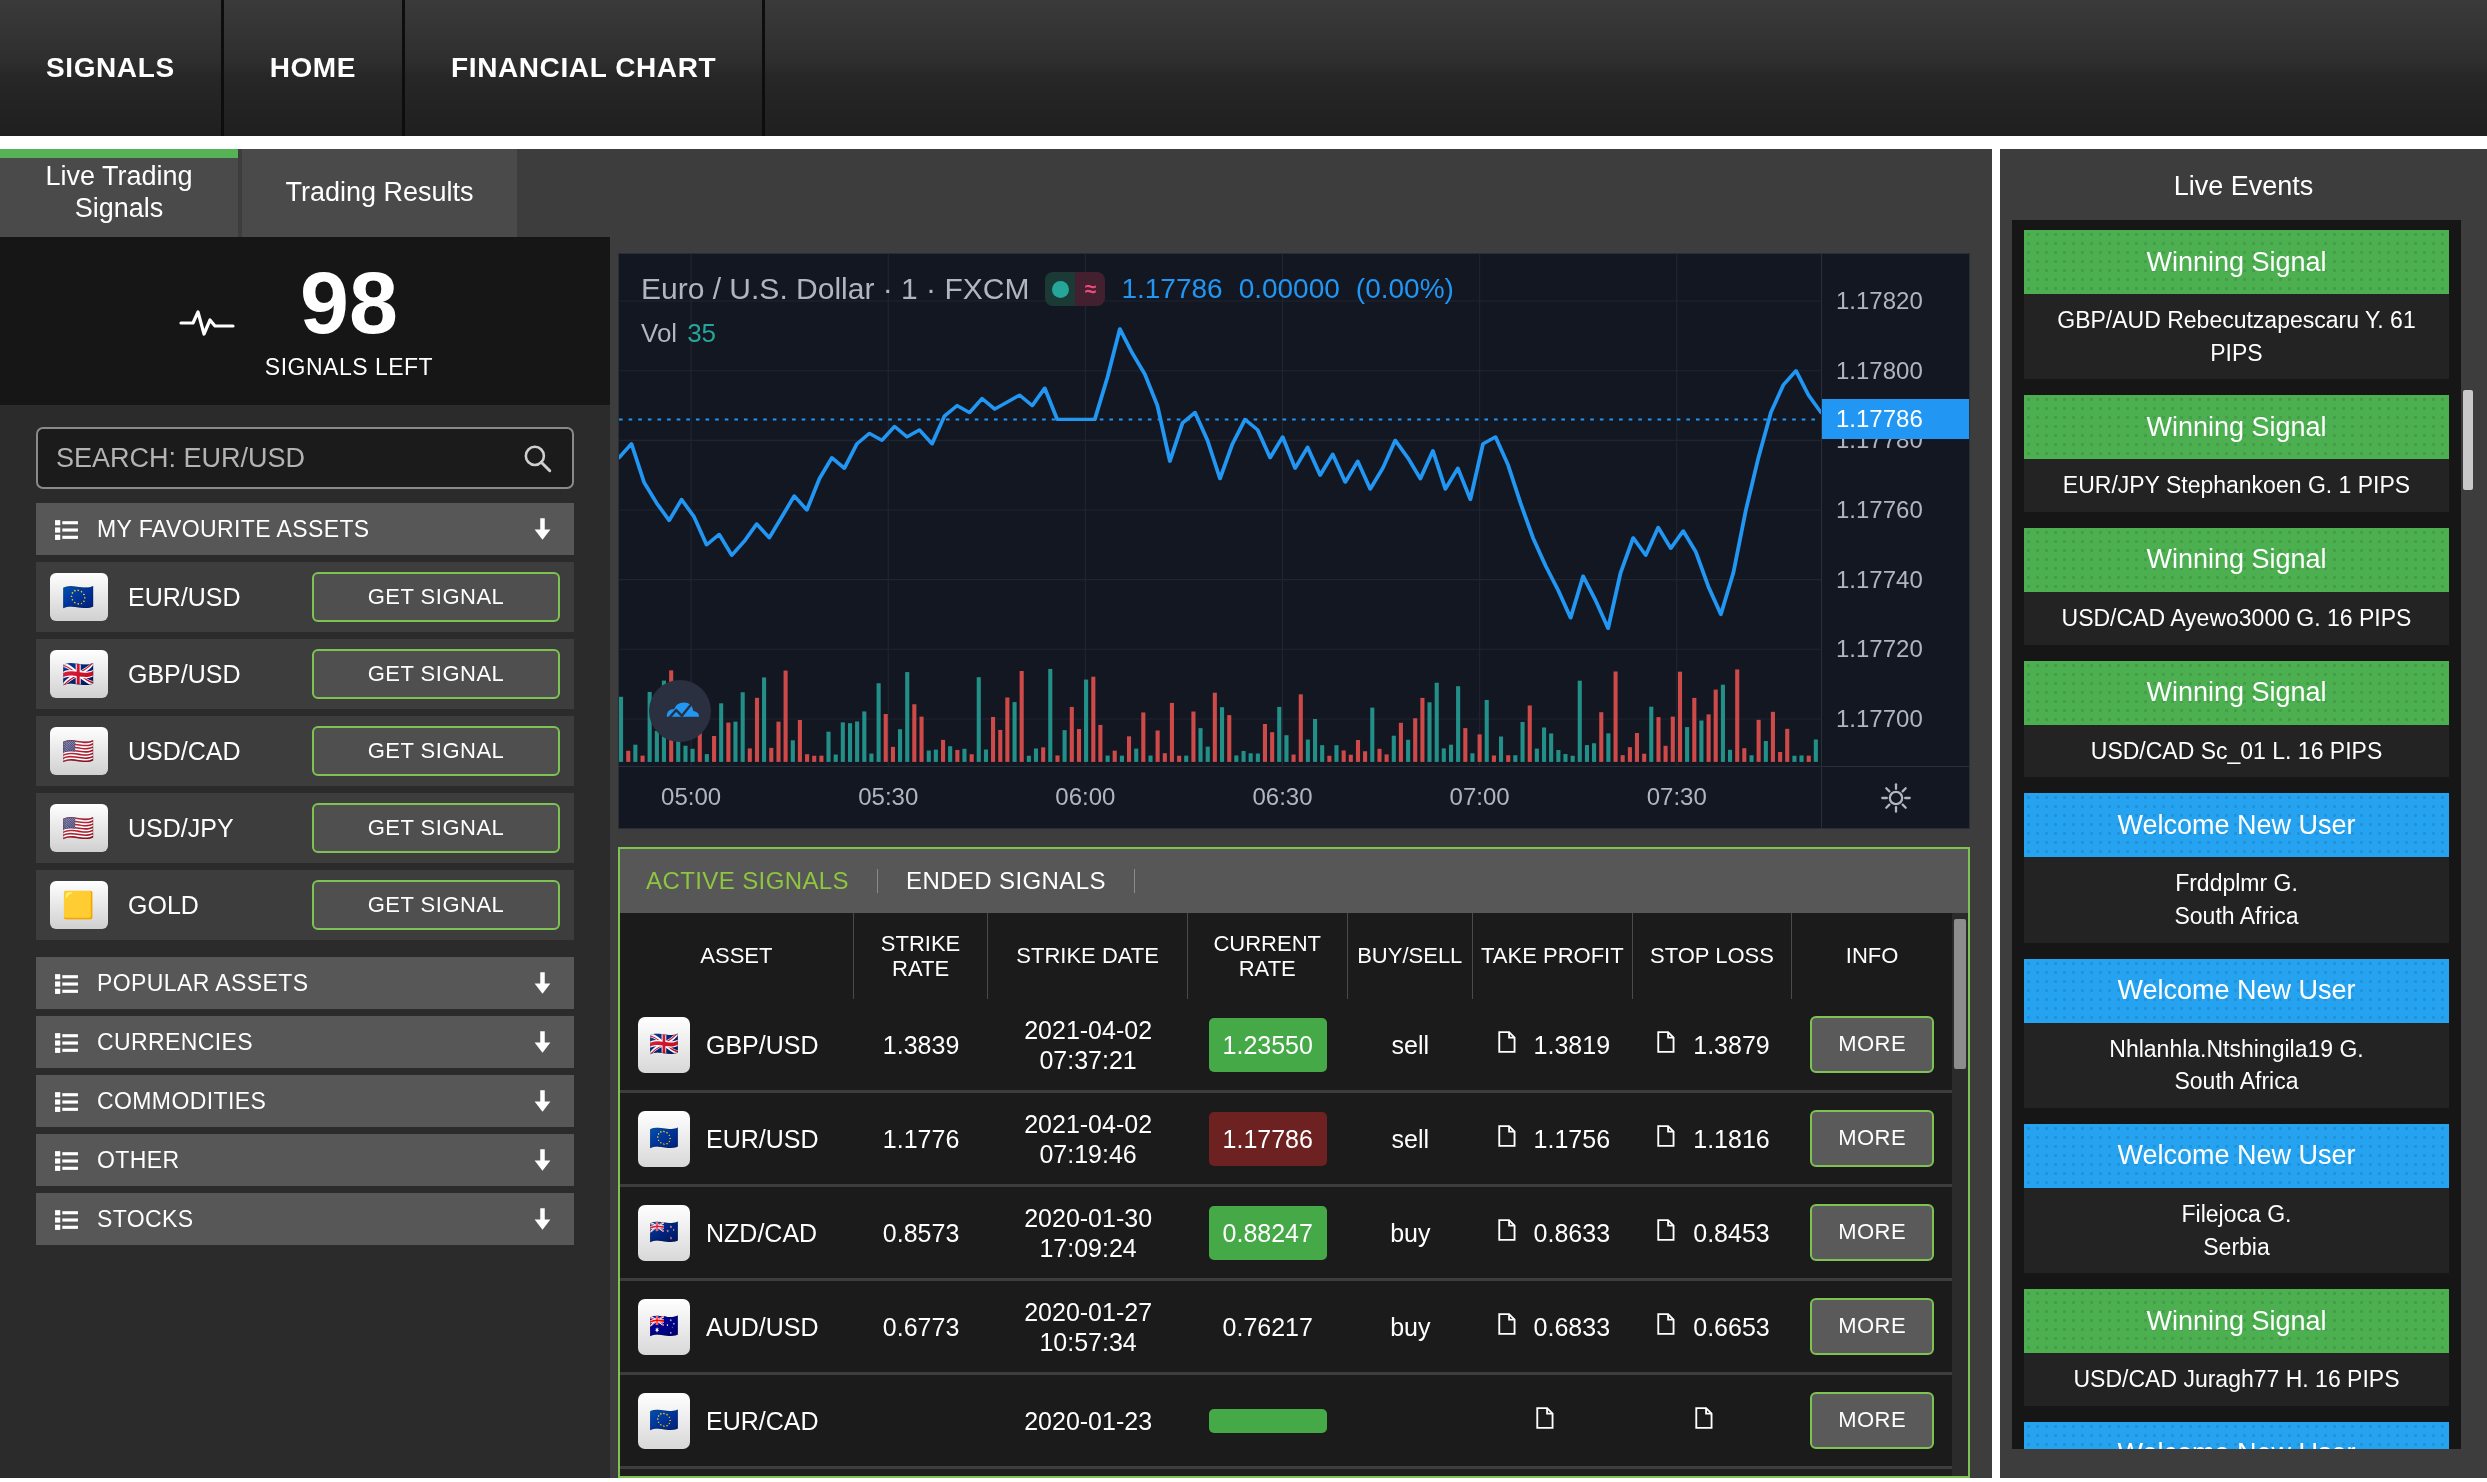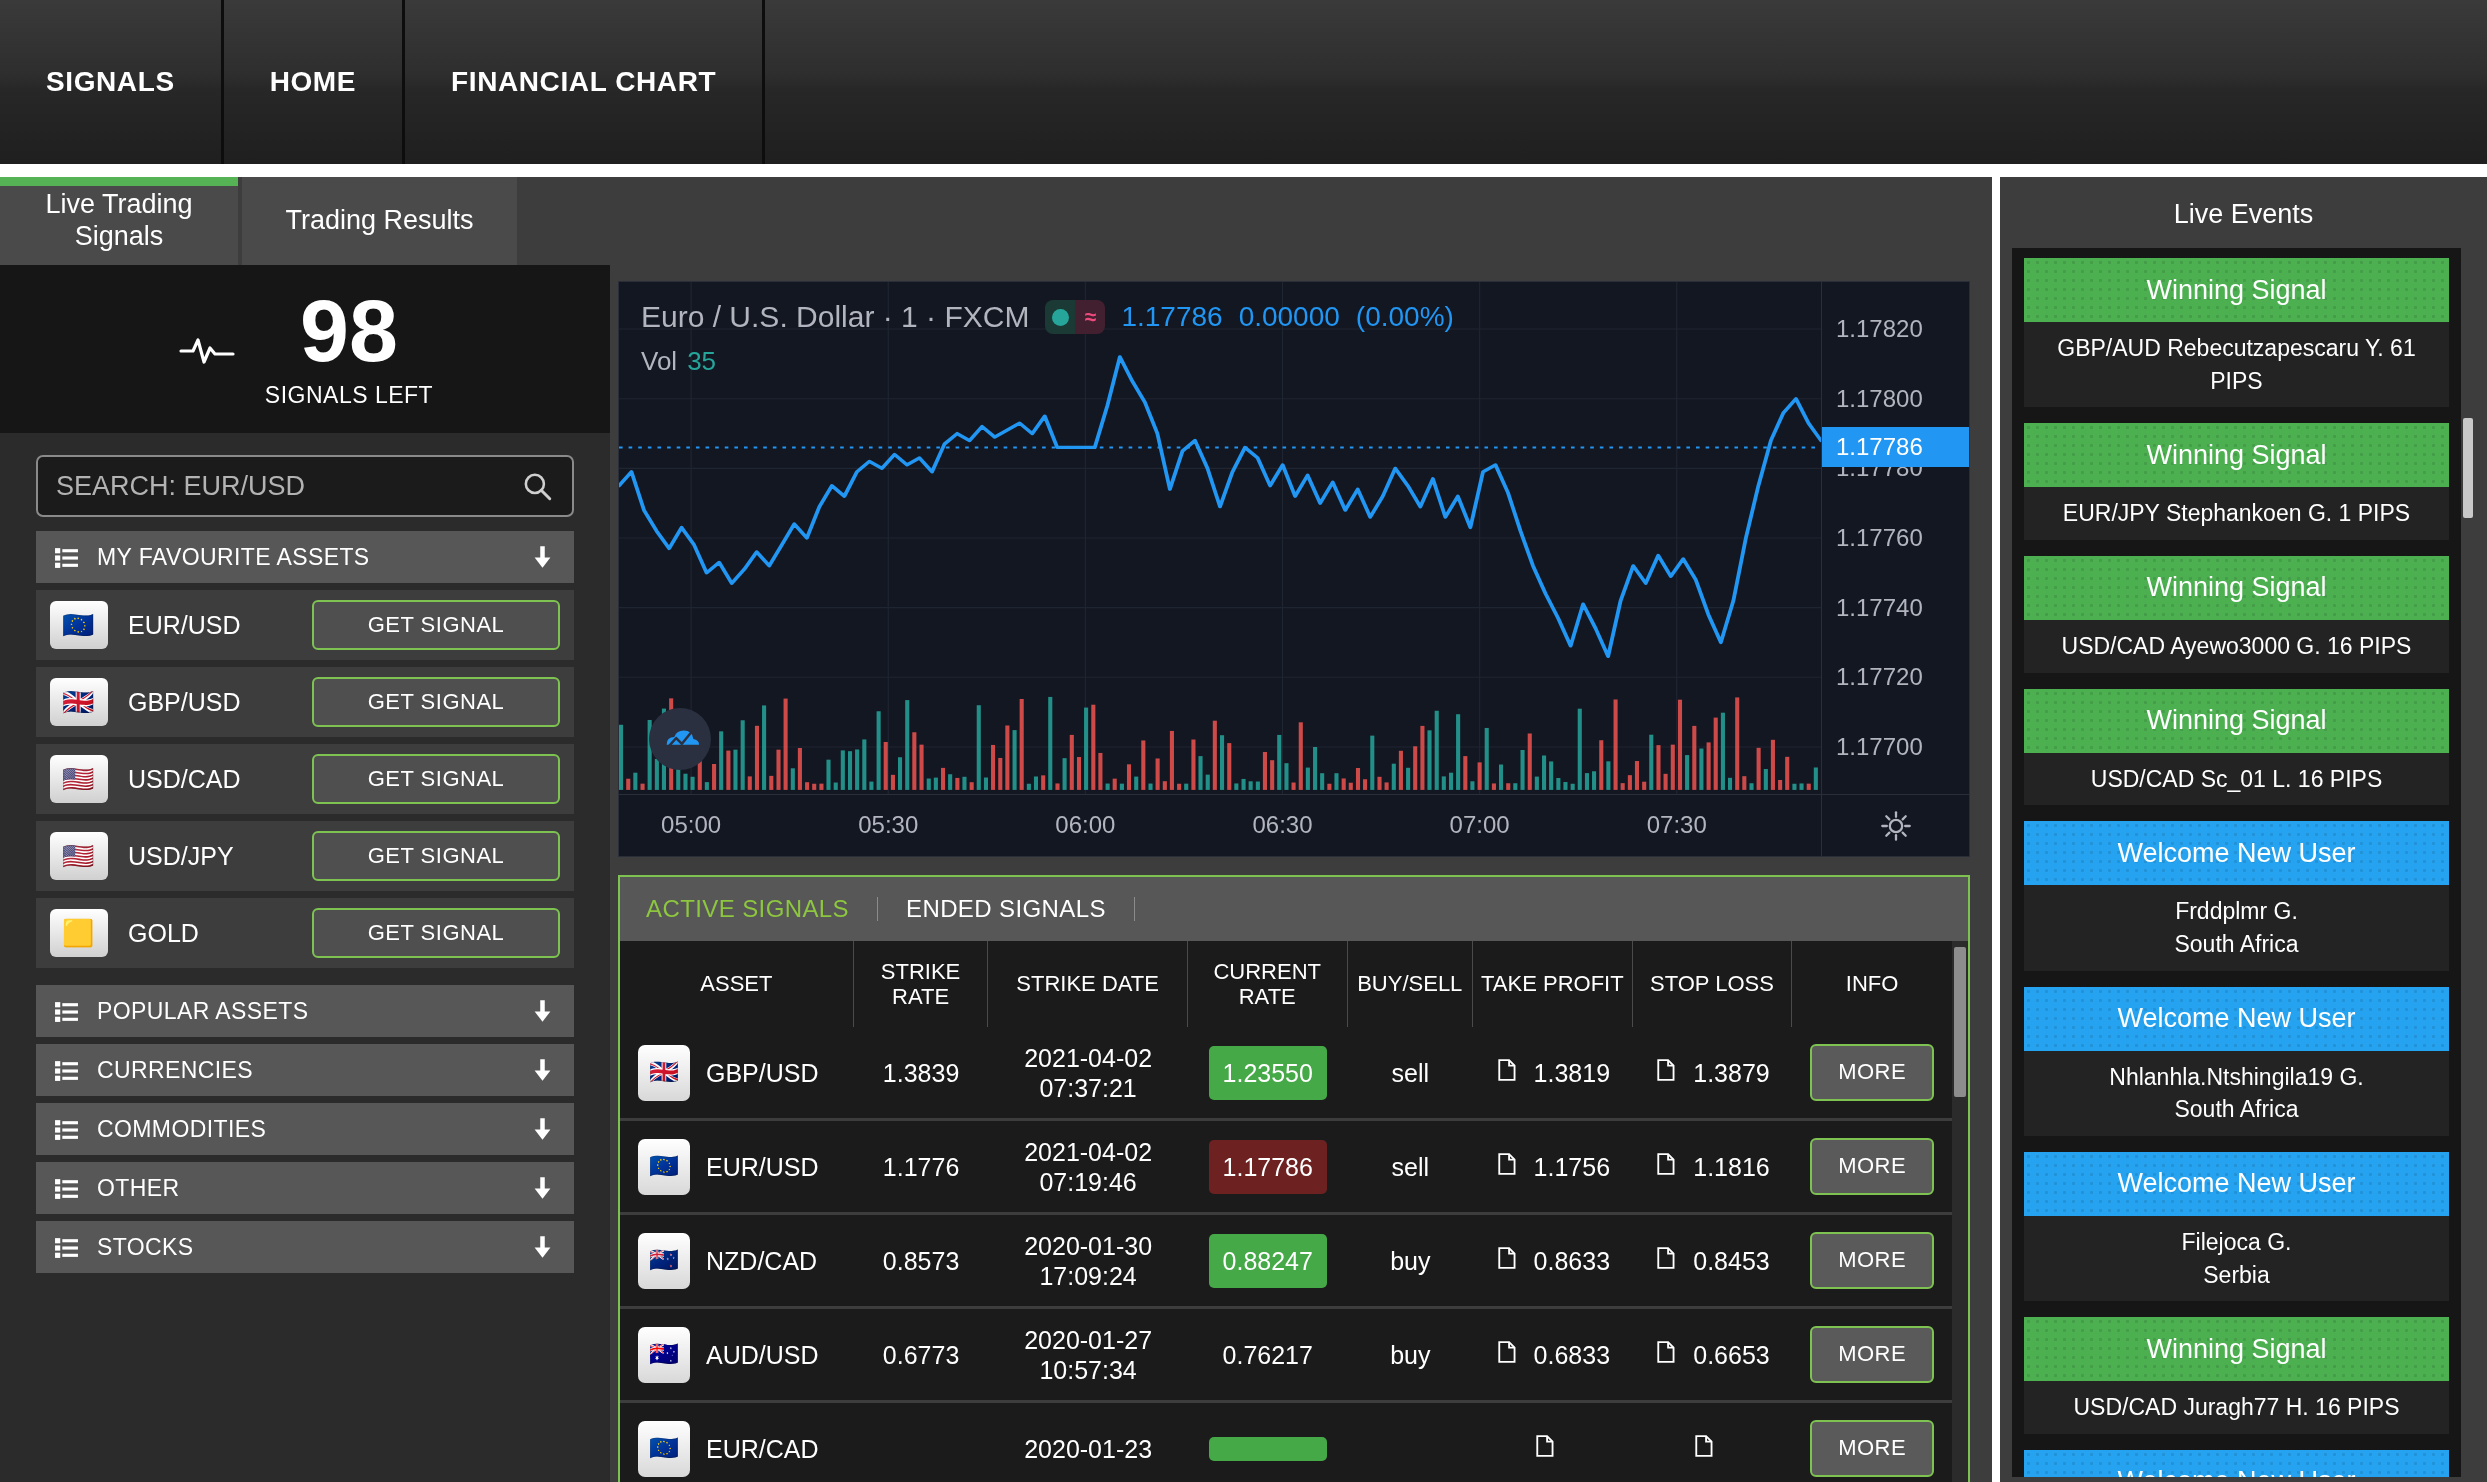--- a/index.html
+++ b/index.html
@@ -5,21 +5,21 @@
   * { box-sizing: border-box; margin: 0; padding: 0; }
   html, body {
     width: 2487px; height: 1482px;
     background: #ffffff;
     font-family: "Liberation Sans", sans-serif;
     overflow: hidden;
   }
 
   
   .topnav {
-    height: 164px; width: 100%;
+    height: 136px; width: 100%;
     background: linear-gradient(to bottom, #3a3a3a 0%, #2e2e2e 45%, #272727 55%, #1f1f1f 100%);
     display: flex; align-items: stretch;
   }
   .navitem {
     display: flex; align-items: center; justify-content: center;
     padding: 0 46px;
     color: #ffffff; font-size: 28px; font-weight: bold;
     letter-spacing: 0.6px;
     border-right: 3px solid #0d0d0d;
     cursor: pointer;

